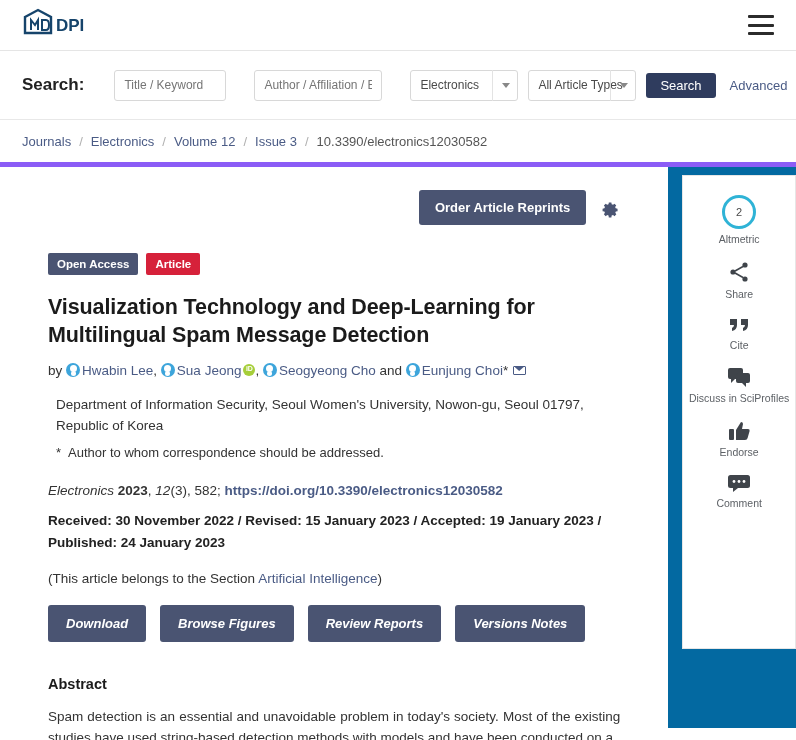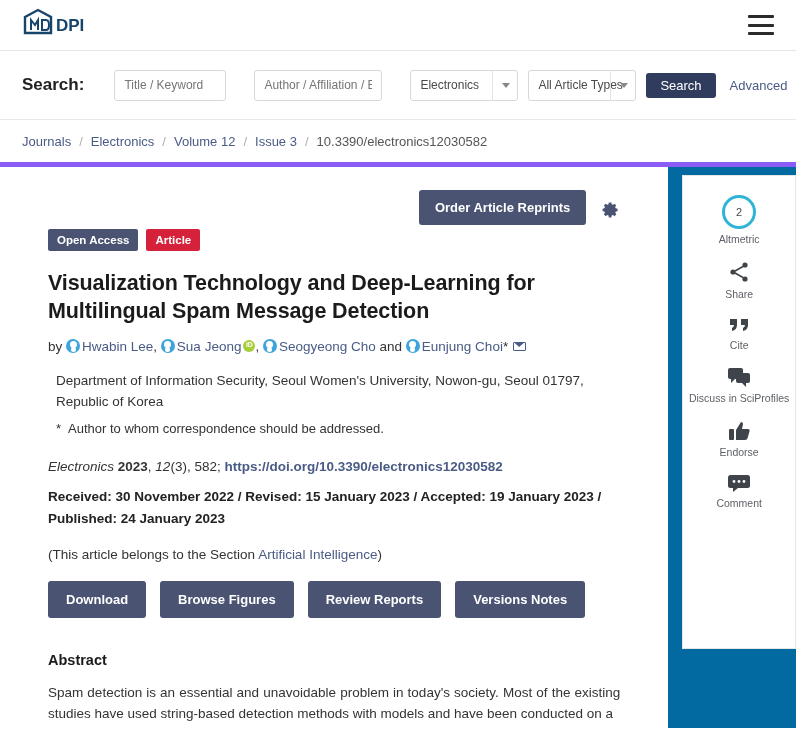--- a/index.html
+++ b/index.html
@@ -169,21 +169,21 @@
     padding: 10px 16px;
     cursor: pointer;
     font-family: "Liberation Sans", sans-serif;
   }
   .gear {
     width: 22px; height: 22px;
     cursor: pointer;
   }
 
   
-  .badges { margin-top: 4px; display: flex; gap: 8px; }
+  .badges { margin-top: 28px; display: flex; gap: 8px; }
   .badge {
     font-size: 11.5px;
     font-weight: bold;
     color: #fff;
     padding: 5px 9px;
     border-radius: 2px;
   }
   .badge-open { background: #4a5472; }
   .badge-article { background: #d6213a; }
 
@@ -322,20 +322,21 @@
   .abtn {
     background: #4a5472;
     color: #fff;
     border: none;
     border-radius: 3px;
     font-size: 13px;
     font-weight: bold;
     padding: 11px 18px;
     cursor: pointer;
     font-family: "Liberation Sans", sans-serif;
+    font-style: italic;
   }
 
   
   .abstract-h {
     margin-top: 34px;
     font-size: 14.5px;
     font-weight: bold;
     color: #1b1b1b;
   }
   .abstract-p {

